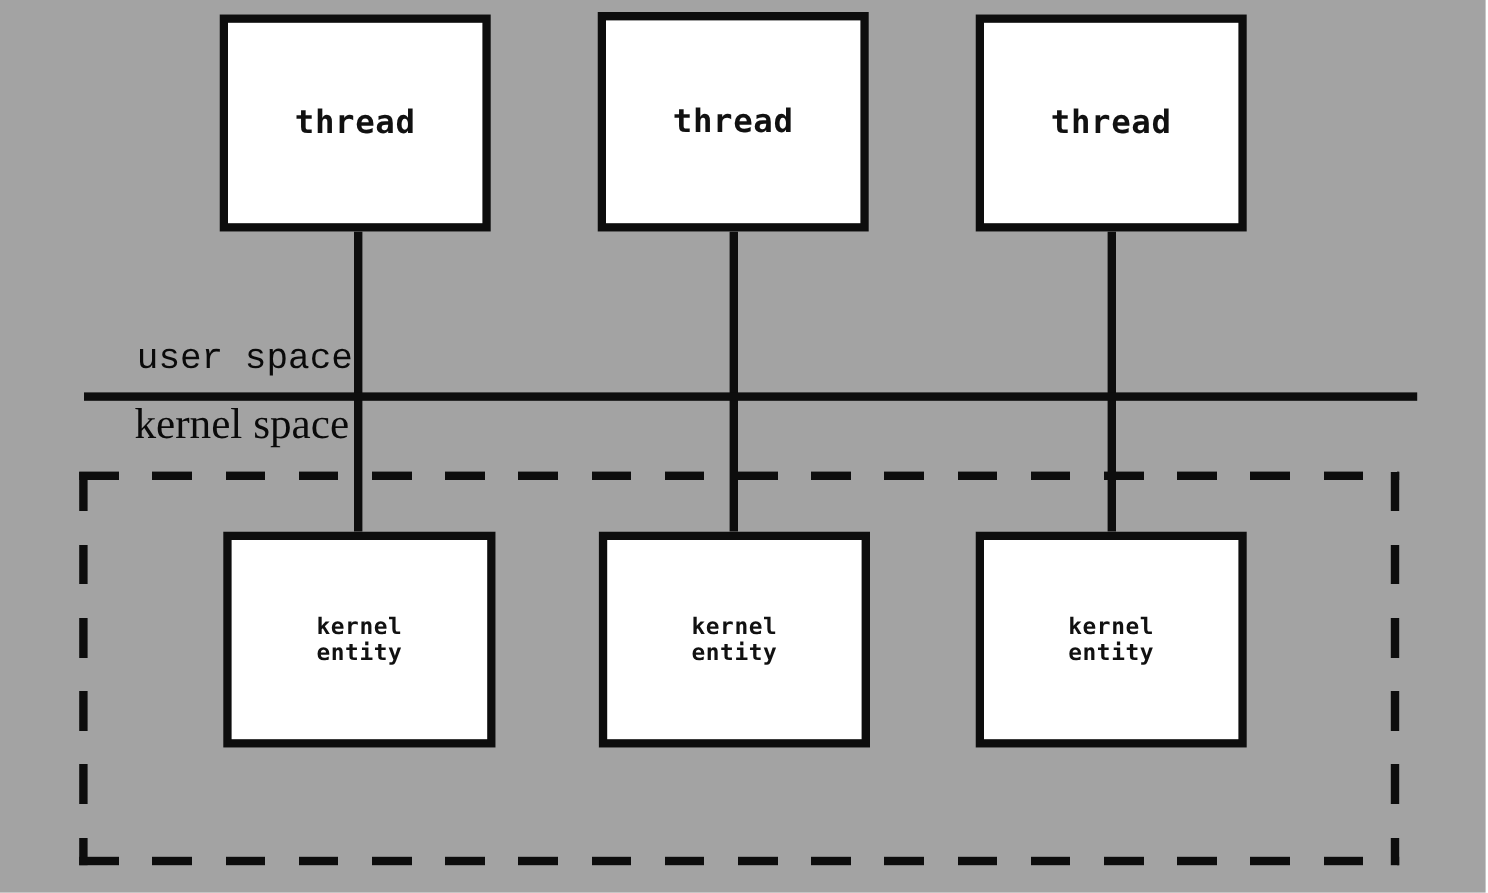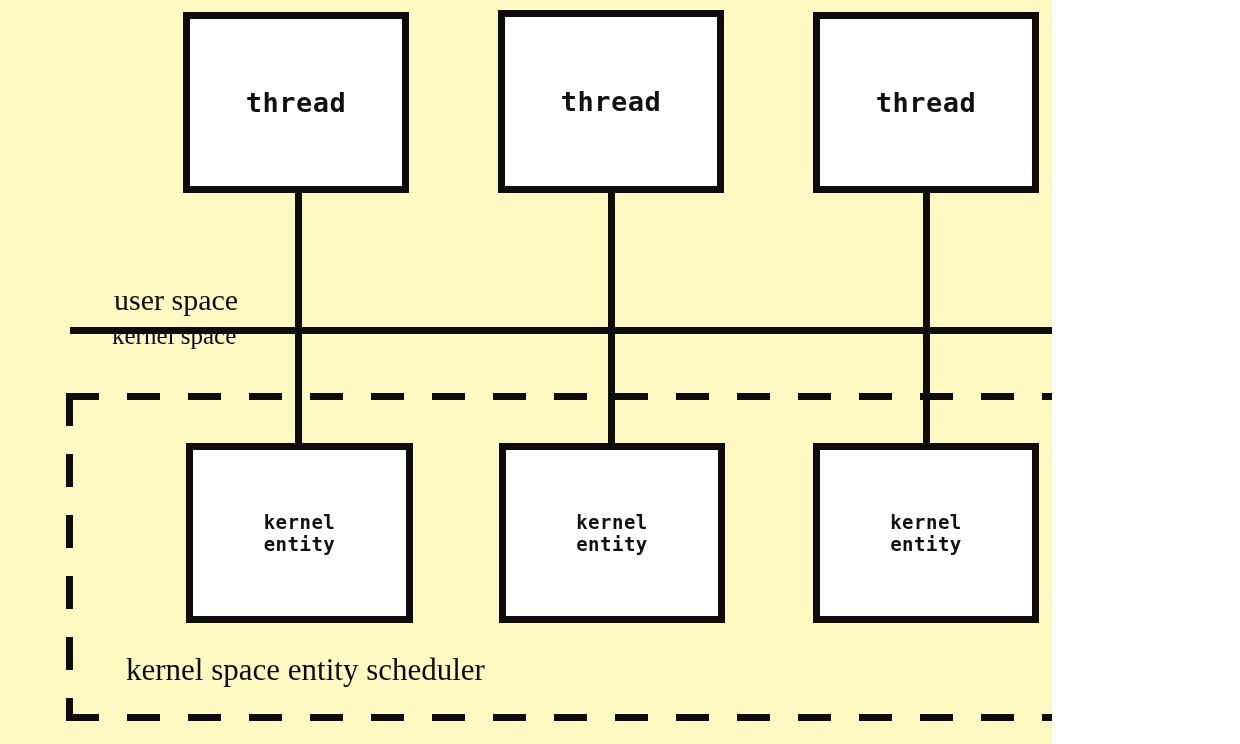--- a/index.html
+++ b/index.html
@@ -3,23 +3,23 @@
 <meta charset="utf-8">
 <title>Thread / Kernel Entity Diagram</title>
 <style>
   html, body {
     margin: 0;
     padding: 0;
     background: #ffffff;
   }
   #stage {
     position: relative;
-    width: 1052px;
+    width: 1238px;
     height: 744px;
-    background: #fef9c3;
+    background: #a3a3a3;
     overflow: hidden;
     font-family: "Liberation Serif", "DejaVu Serif", serif;
   }
 
   
   .box {
     position: absolute;
     box-sizing: border-box;
     background: #ffffff;
     border: 7px solid #0d0d0d;
@@ -114,22 +114,22 @@
   #scheduler-edge-right  { right: 0; }
 
   
   .region-label {
     position: absolute;
     color: #0a0a0a;
     white-space: nowrap;
     user-select: none;
     z-index: 5;
   }
-  #label-user-space   { left: 114px; top: 283px; font-size: 30px; }
-  #label-kernel-space { left: 112px; top: 322px; font-size: 25px; }
+  #label-user-space   { left: 114px; top: 283px; font-size: 30px; font-family: Liberation Mono, monospace; }
+  #label-kernel-space { left: 112px; top: 332px; font-size: 36px; }
   #label-scheduler    { left: 126px; top: 652px; font-size: 31px; }
 </style>
 </head>
 <body>
 
 <div id="stage">
 
   <div class="box thread-box" id="thread-box-0">
     <span class="box-label">thread</span>
   </div>
@@ -167,15 +167,14 @@
   <div class="box entity-box" id="entity-box-1">
     <span class="box-label">kernel
 entity</span>
   </div>
 
   <div class="box entity-box" id="entity-box-2">
     <span class="box-label">kernel
 entity</span>
   </div>
 
-  <div class="region-label" id="label-scheduler">kernel space entity scheduler</div>
 
 </div>
 
 </body></html>

